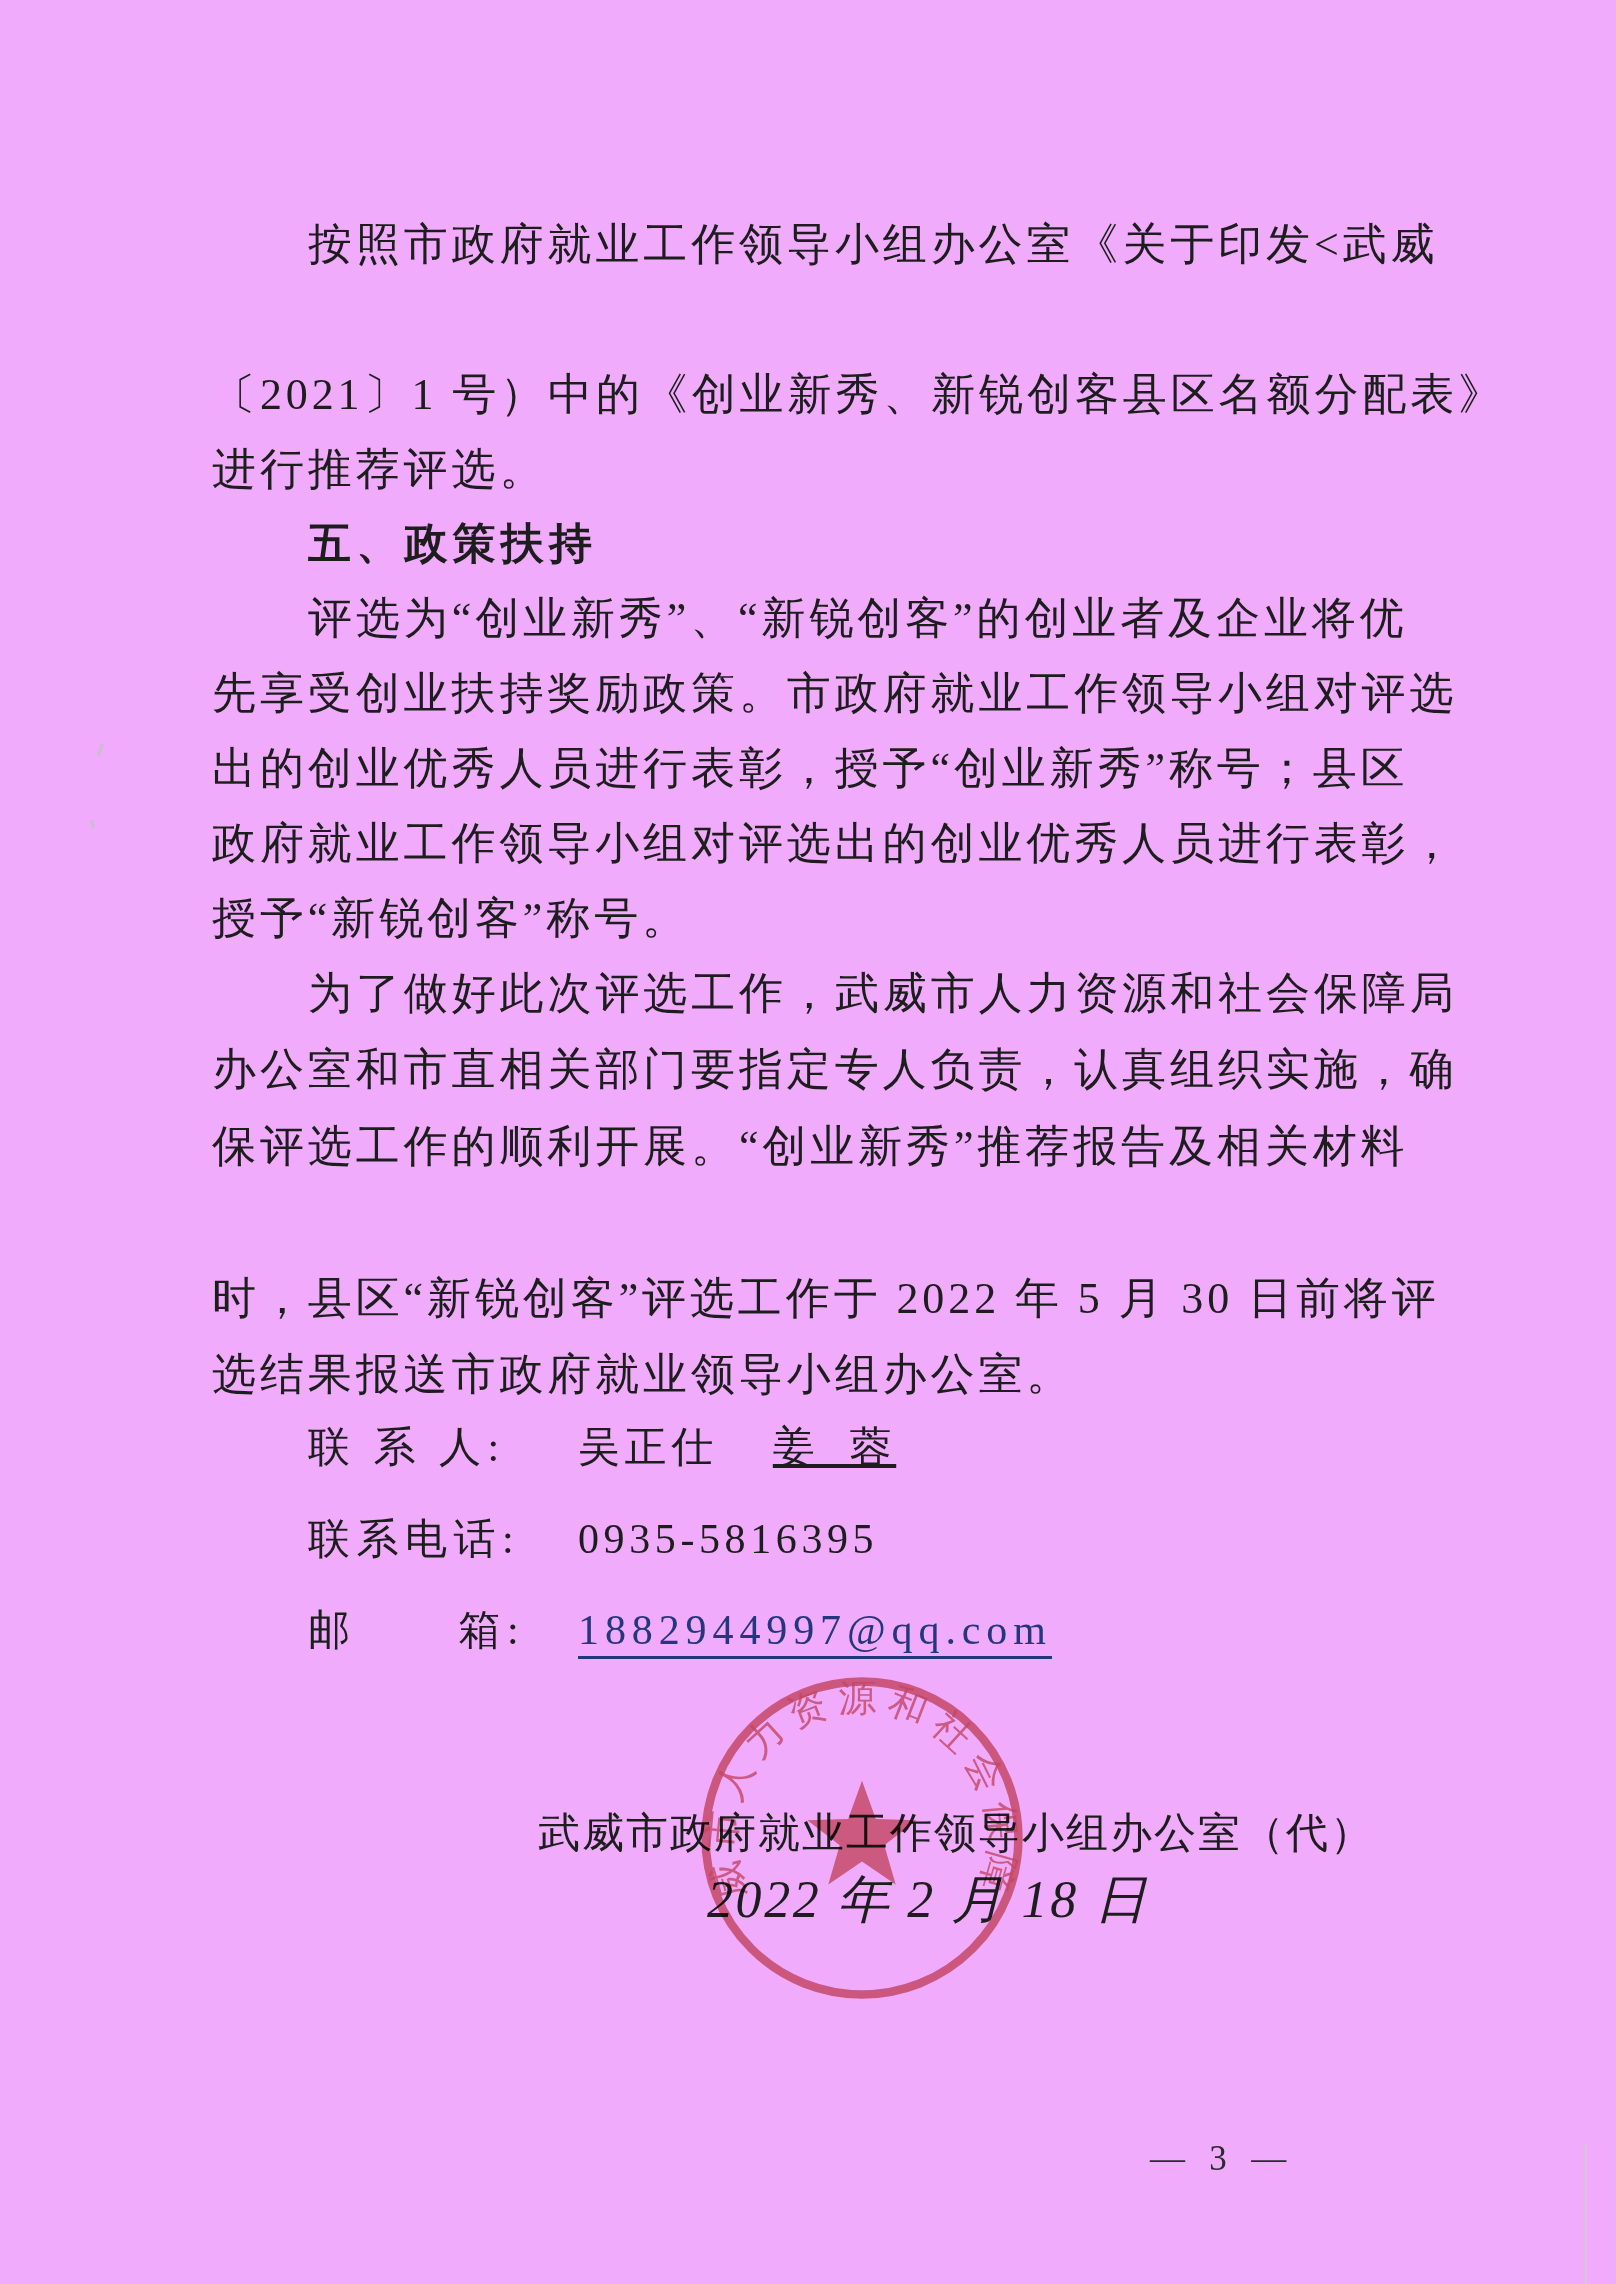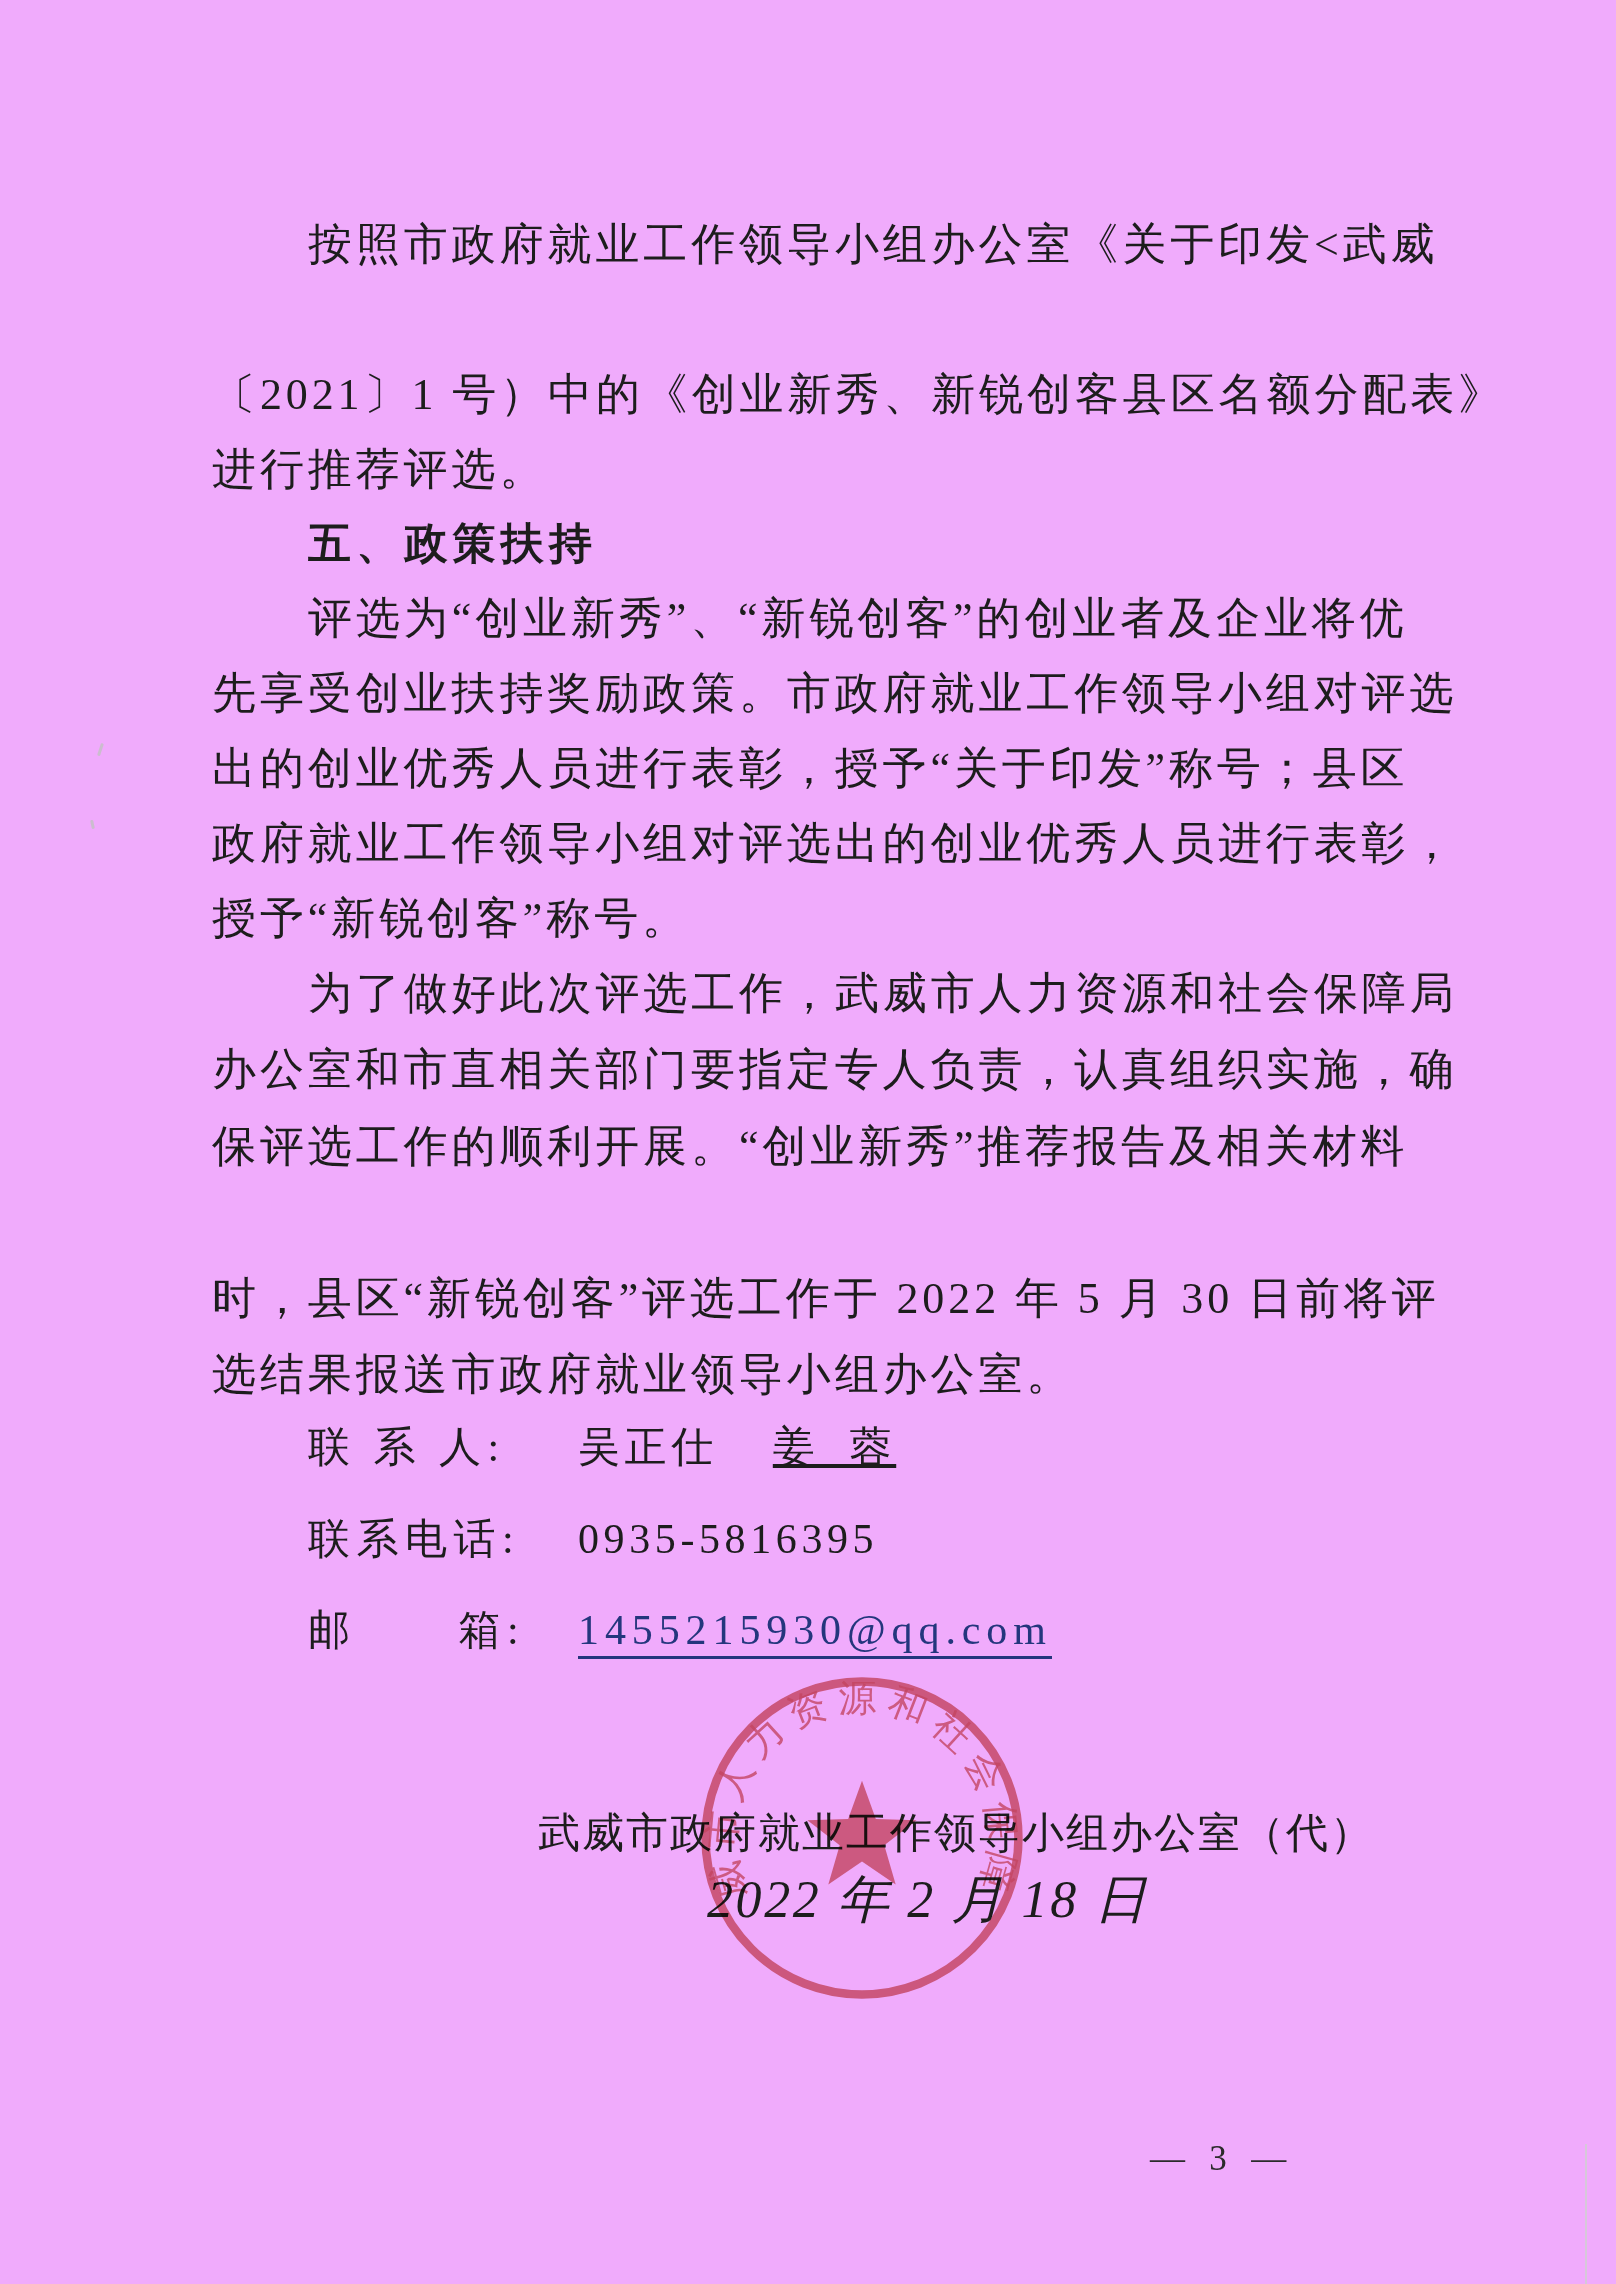--- a/index.html
+++ b/index.html
@@ -62,38 +62,38 @@
 <div class="page">
 
   <div class="line indent" style="top:214px">按照市政府就业工作领导小组办公室《关于印发&lt;武威</div>
   <div class="line" style="top:364px">〔2021〕1 号）中的《创业新秀、新锐创客县区名额分配表》</div>
   <div class="line" style="top:439px">进行推荐评选。</div>
 
   <div class="line heading" style="top:513px;left:308px">五、政策扶持</div>
 
   <div class="line indent" style="top:588px">评选为“创业新秀”、“新锐创客”的创业者及企业将优</div>
   <div class="line" style="top:663px">先享受创业扶持奖励政策。市政府就业工作领导小组对评选</div>
-  <div class="line" style="top:738px">出的创业优秀人员进行表彰，授予“关于印发”称号；县区</div>
+  <div class="line" style="top:738px">出的创业优秀人员进行表彰，授予“创业新秀”称号；县区</div>
   <div class="line" style="top:813px">政府就业工作领导小组对评选出的创业优秀人员进行表彰，</div>
   <div class="line" style="top:888px">授予“新锐创客”称号。</div>
 
   <div class="line indent" style="top:963px">为了做好此次评选工作，武威市人力资源和社会保障局</div>
   <div class="line" style="top:1039px">办公室和市直相关部门要指定专人负责，认真组织实施，确</div>
   <div class="line" style="top:1116px">保评选工作的顺利开展。“创业新秀”推荐报告及相关材料</div>
   <div class="line" style="top:1268px">时，县区“新锐创客”评选工作于 2022 年 5 月 30 日前将评</div>
   <div class="line" style="top:1344px">选结果报送市政府就业领导小组办公室。</div>
 
   <div class="contact-row" style="top:1417px">
     <span class="contact-label">联 系 人:</span><span class="contact-value">吴正仕</span><span class="contact-value person-2">姜  蓉</span>
   </div>
   <div class="contact-row" style="top:1509px">
     <span class="contact-label">联系电话:</span><span class="contact-value">0935-5816395</span>
   </div>
   <div class="contact-row" style="top:1600px">
-    <span class="contact-label">邮      箱:</span><a class="email-link" href="#">1455215930@qq.com</a>
+    <span class="contact-label">邮      箱:</span><a class="email-link" href="#">1882944997@qq.com</a>
   </div>
 
   <div class="signature">武威市政府就业工作领导小组办公室（代）</div>
   <div class="date">2022 年 2 月 18 日</div>
 
   <svg class="seal" viewBox="0 0 540 540">
     <circle cx="270" cy="270" r="240" fill="none" stroke="#c94f4c" stroke-width="13" opacity="0.82"></circle>
     <polygon opacity="0.8" fill="#c94f4c" points="270,182 291.2,240.9 353.7,242.8 304.2,281.1 321.7,341.2 270,306 218.3,341.2 235.8,281.1 186.3,242.8 248.8,240.9"></polygon>
     <defs>
       <path id="seal-arc" d="M 101.1 367.5 A 195 195 0 1 1 438.9 367.5" fill="none"></path>

